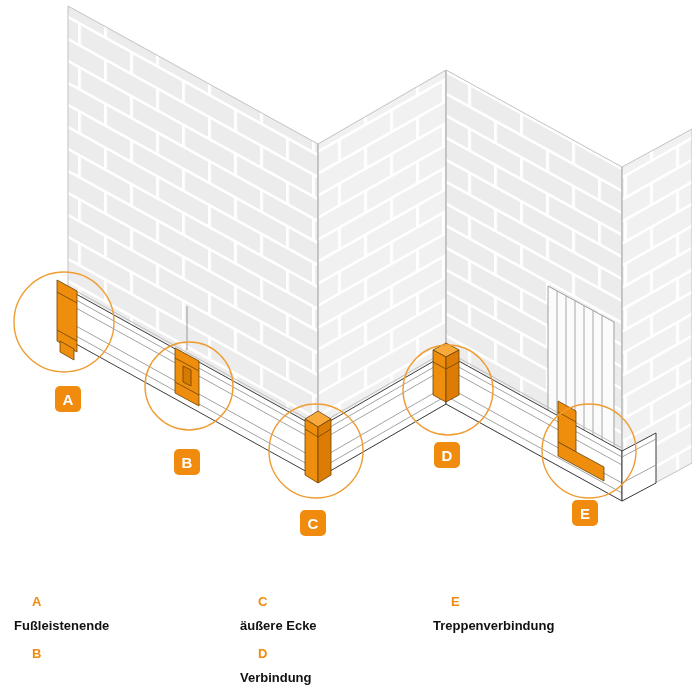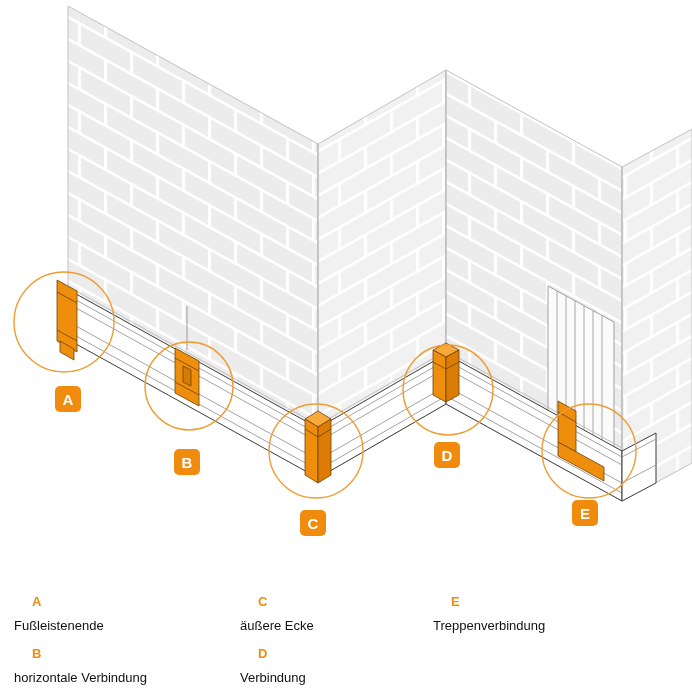--- a/index.html
+++ b/index.html
@@ -1,21 +1,21 @@
 <!DOCTYPE html>
 <html><head>
 <meta charset="utf-8">
 <style>
   html,body{margin:0;padding:0;background:#ffffff;}
   body{width:692px;height:698px;position:relative;font-family:"Liberation Sans",sans-serif;overflow:hidden;}
   .stage{position:absolute;top:0;left:0;}
   .legend-col{position:absolute;top:594px;}
   .legend-entry{margin-bottom:13px;}
   .legend-letter{color:#f08b0d;font-weight:bold;font-size:13px;padding-left:18px;margin-bottom:9px;}
-  .legend-text{color:#111111;font-size:13px;}
+  .legend-text{color:#111111;font-size:13px;font-weight:bold;}
   svg text.badge-letter{fill:#ffffff;font-weight:bold;font-size:15px;font-family:"Liberation Sans",sans-serif;text-anchor:middle;}
 </style>
 </head>
 <body>
 
 <svg class="stage" width="692" height="575" viewBox="0 0 692 575">
   <defs>
     <pattern id="bL" width="52" height="44" patternUnits="userSpaceOnUse" patternTransform="skewY(28.9)">
       <rect width="52" height="44" fill="#ececec"></rect>
       <path d="M0,1.5 H52 M0,23.5 H52" stroke="#ffffff" stroke-width="3" fill="none"></path>
@@ -153,21 +153,20 @@
   </g>
 </svg>
 
 <div class="legend-col" style="left:14px">
   <div class="legend-entry">
     <div class="legend-letter">A</div>
     <div class="legend-text">Fußleistenende</div>
   </div>
   <div class="legend-entry">
     <div class="legend-letter">B</div>
-    <div class="legend-text">horizontale Verbindung</div>
   </div>
 </div>
 
 <div class="legend-col" style="left:240px">
   <div class="legend-entry">
     <div class="legend-letter">C</div>
     <div class="legend-text">äußere Ecke</div>
   </div>
   <div class="legend-entry">
     <div class="legend-letter">D</div>

